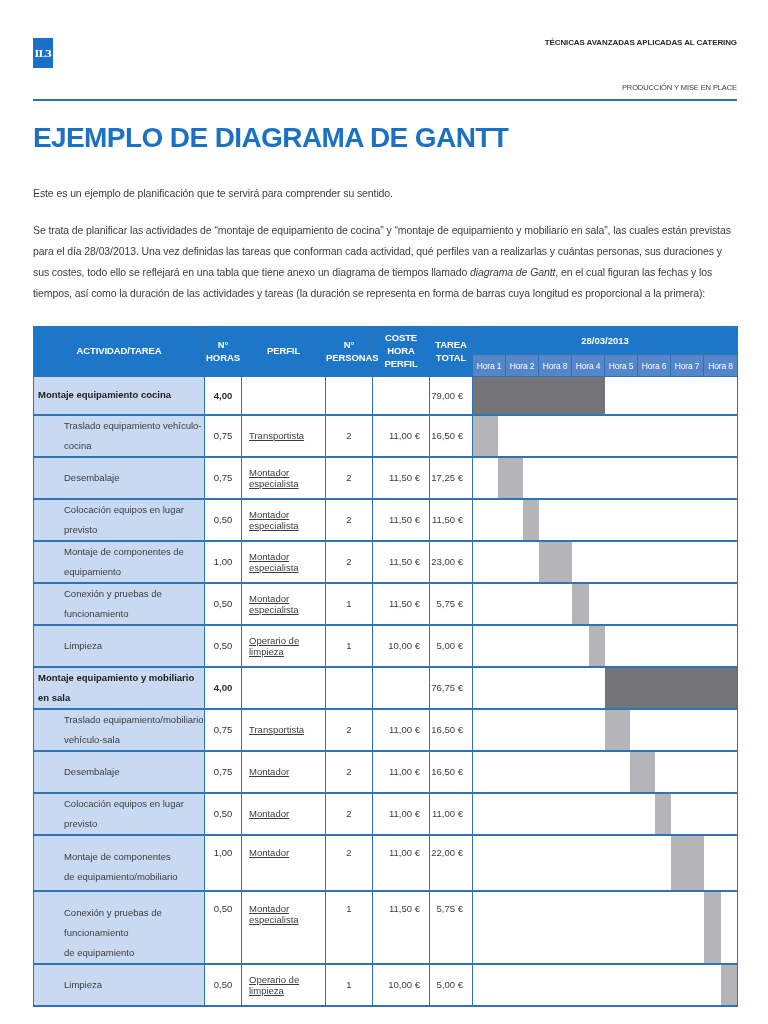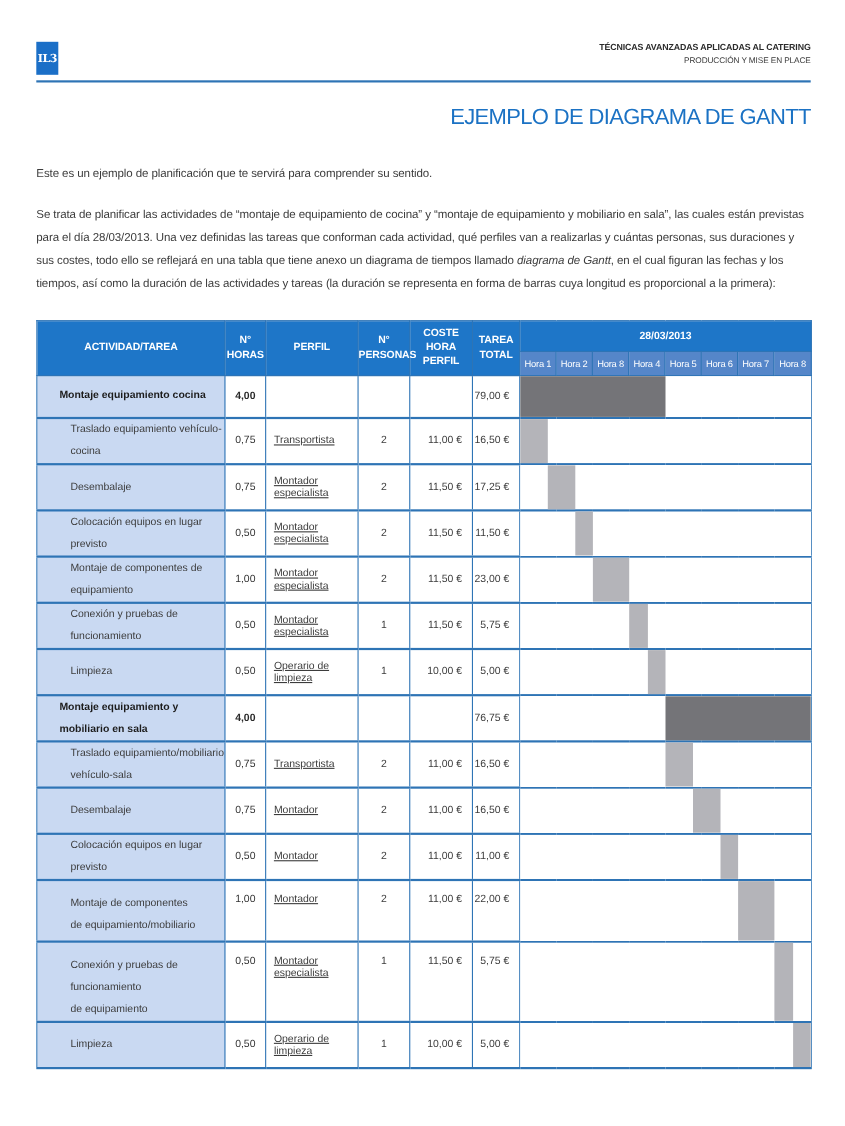--- a/index.html
+++ b/index.html
@@ -7,25 +7,25 @@
   body { height: 1024px; font-family: "Liberation Sans", sans-serif; color: #3c3c3c; overflow: hidden; }
   .page { width: 768px; height: 1024px; padding: 0 31px 0 33px; position: relative; }
 
   
   .top-header { display: flex; justify-content: space-between; align-items: flex-start; padding-top: 36px; }
   .badge { width: 20px; height: 30px; background: #1b6fc7; color: #ffffff;
            font-family: "DejaVu Serif", serif; font-weight: bold; font-size: 10px;
            display: flex; align-items: center; justify-content: center; letter-spacing: -0.5px; margin-top: 2px; }
   .head-text { text-align: right; line-height: 1.55; margin-top: 1px; }
   .head-line1 { font-size: 8px; font-weight: bold; color: #2b2b2b; letter-spacing: -0.1px; }
-  .head-line2 { font-size: 7.5px; color: #3a3a3a; letter-spacing: -0.1px; }
+  .head-line2 { font-size: 7.5px; color: #3a3a3a; letter-spacing: -0.1px; margin-top: 33px; }
   .rule { height: 2px; background: #2e74b5; margin-top: 5px; }
 
   
-  .title { text-align: right; margin-top: 21px; font-size: 20px; font-weight: normal;
+  .title { text-align: left; margin-top: 21px; font-size: 28px; font-weight: bold;
            color: #1b72c4; letter-spacing: -0.6px; }
 
   
   .para { font-size: 10.5px; line-height: 21px; letter-spacing: -0.1px; color: #3c3c3c; }
   .para-1 { margin-top: 29px; }
   .para-2 { margin-top: 16px; }
 
   
   table.gantt { border-collapse: collapse; table-layout: fixed; width: 704px; margin-top: 22px;
                 font-size: 9.5px; }
@@ -35,21 +35,21 @@
             vertical-align: middle; font-size: 9.5px; line-height: 1.35; height: 50px;
             border: 1px solid #dbe7f5; border-bottom: 2px solid #2e74b5; letter-spacing: -0.1px; }
   th.date { background: #1e76c8; color: #ffffff; font-weight: bold; text-align: center;
             font-size: 9.5px; height: 27px; border: 1px solid #dbe7f5; }
   th.hora { background: #5586c9; color: #ffffff; font-weight: normal; 
             font-size: 8.5px; height: 21px; border: 1px solid #9dbbe3;
             border-bottom: 2px solid #2e74b5; letter-spacing: -0.2px; }
 
   td { background: #ffffff; vertical-align: middle; border-bottom: 2px solid #2e74b5 !important; }
   td.c-name { background: #c9d9f2; padding-left: 30px; text-align: left; line-height: 20px; }
-  tr.section td.c-name { padding-left: 20px; font-weight: bold; color: #1c1c1c; }
+  tr.section td.c-name { padding-left: 4px; font-weight: bold; color: #1c1c1c; }
   td.c-horas { text-align: center; font-weight: bold; color: #2a2a2a; }
   tr.task td.c-horas { font-weight: normal; color: #333; }
   td.c-perfil { text-align: left; padding-left: 7px; text-decoration: underline; }
   td.c-pers  { text-align: center; }
   td.c-ch, td.c-ct { text-align: right; padding-right: 9px; }
   td.c-gantt { position: relative; padding: 0; border-left: 1px solid #2e74b5; }
 
   tr.section td { height: 38px; }
   tr.task td { height: 42px; }
   tr.tall td { height: 56px; vertical-align: top; padding-top: 11px; }

